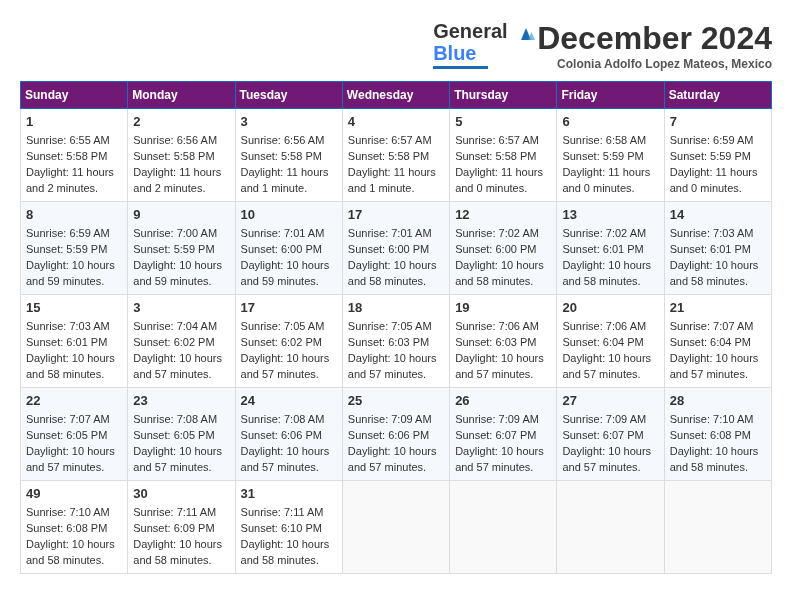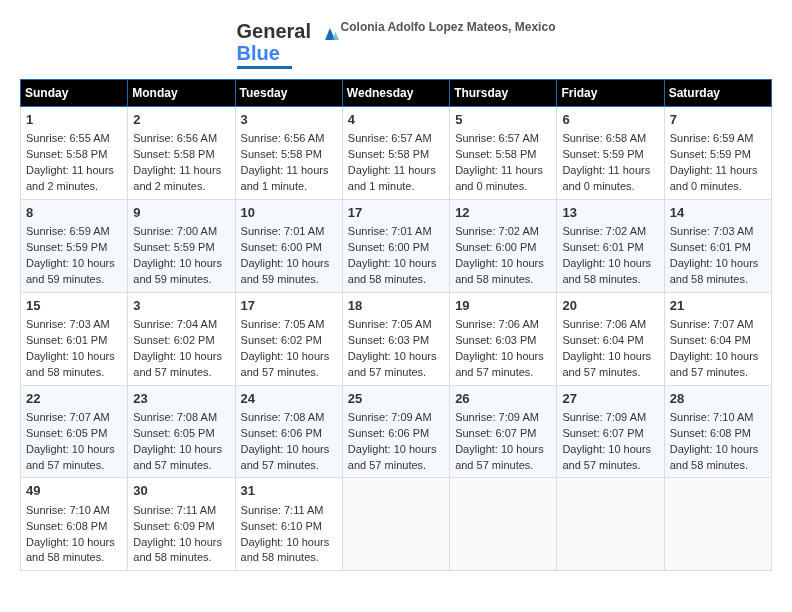--- a/index.html
+++ b/index.html
@@ -5,21 +5,21 @@
     * { box-sizing: border-box; margin: 0; padding: 0; }
     body {
       font-family: Arial, sans-serif;
       background: #fff;
       width: 792px;
       min-height: 612px;
       padding: 20px;
     }
     .header {
       display: flex;
-      justify-content: center;
+      justify-content: flex-end;
       align-items: flex-start;
       margin-bottom: 10px;
     }
     .logo {
       display: flex;
       flex-direction: column;
       align-items: flex-start;
     }
     .title-block {
       text-align: right;
@@ -33,21 +33,21 @@
       font-size: 12px;
       color: #555;
       font-weight: bold;
     }
     .calendar {
       width: 100%;
       border-collapse: collapse;
       font-size: 11px;
     }
     .calendar th {
-      background: #000000;
+      background: #701a75;
       color: #fff;
       padding: 6px 4px;
       text-align: left;
       font-size: 12px;
       font-weight: bold;
       border: 1px solid #1a6bb5;
     }
     .calendar td {
       vertical-align: top;
       padding: 4px 5px;
@@ -91,20 +91,21 @@
         </svg>
       </div>
       <div></div>
     </div>
     <div style="display:flex; align-items:center; margin-top:-2px;">
       <span style="font-size:20px; font-weight:bold; color:#3b82f6;">Blue</span>
     </div>
     <div style="width:55px; height:3px; background:#1a6bb5; margin-top:1px;"></div>
   </div>
   <div class="title-block">
+    <div class="month-title">December 2024</div>
     <div class="subtitle">Colonia Adolfo Lopez Mateos, Mexico</div>
   </div>
 </div>
 
 <table class="calendar">
   <thead>
     <tr>
     <th>Sunday</th>
         <th>Monday</th>
         <th>Tuesday</th>

